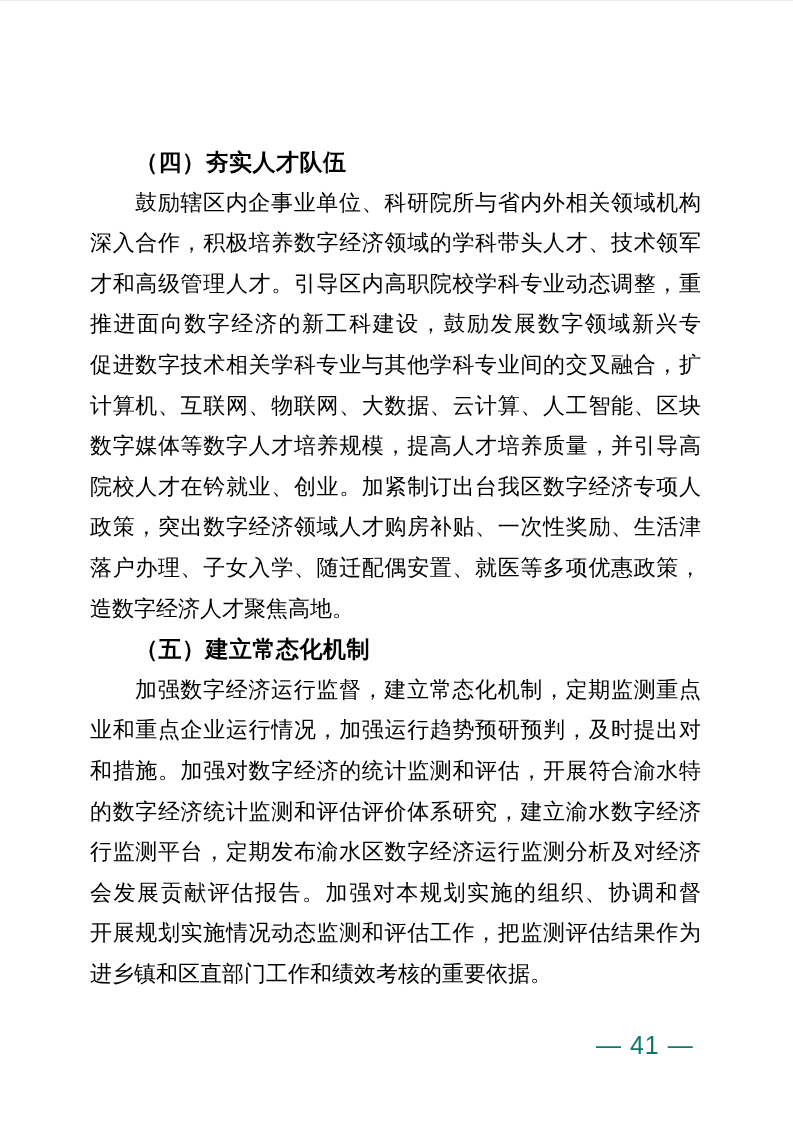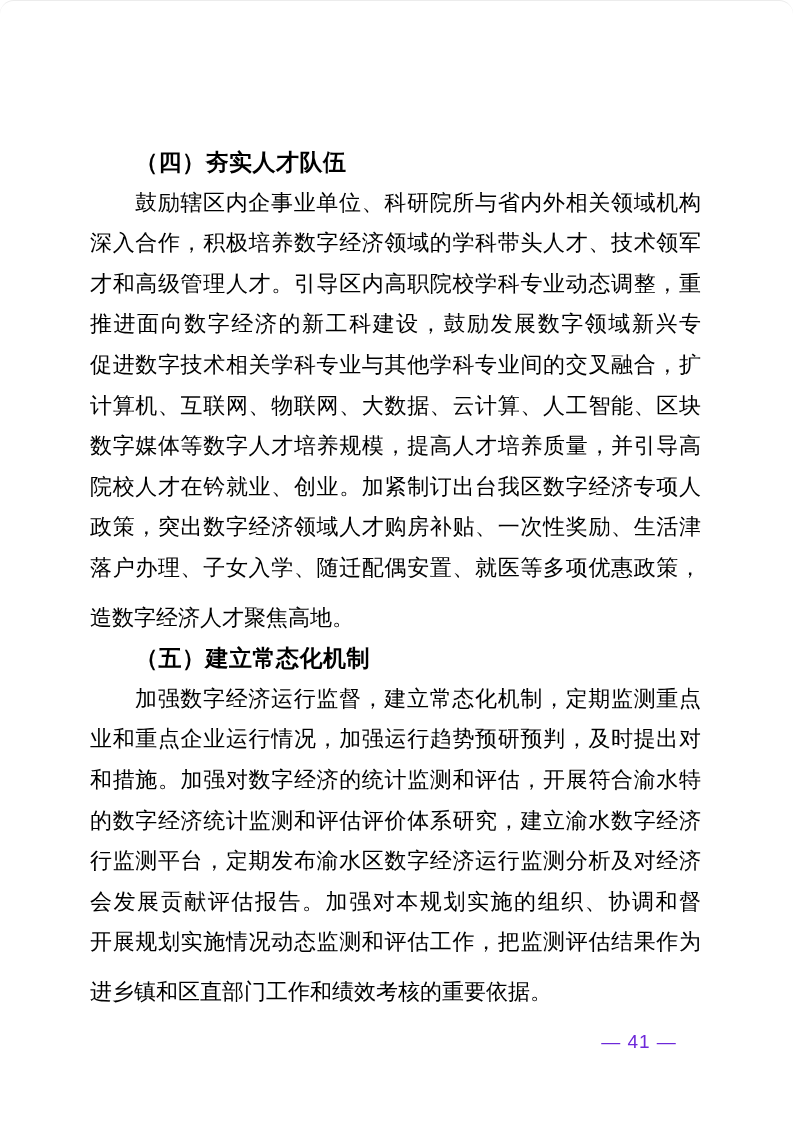--- a/index.html
+++ b/index.html
@@ -10,21 +10,20 @@
   .page {
     position: relative;
     width: 793px;
     height: 1122px;
     background: #ffffff;
     color: #000000;
     font-family: "Liberation Sans", "DejaVu Sans", sans-serif;
     border-top: 1px solid #ececec;
     box-sizing: border-box;
     overflow: hidden;
-    border-radius: 14px;
   }
   .content {
     position: absolute;
     left: 90px;
     top: 141px;
     width: 611px;
   }
   .sec-heading {
     margin: 0;
     font-size: 23px;
@@ -42,30 +41,29 @@
     height: 40.6px;
     text-align: justify;
     text-align-last: justify;
     overflow: hidden;
   }
   .line.first {
     text-indent: 45px;
   }
   .line.last {
     text-align-last: left;
-    margin-top: 9px;
   }
   .footer-num {
     position: absolute;
     top: 1030px;
     left: 596px;
     width: 86px;
     text-align: center;
-    font-size: 19px;
-    color: #6d28d9;
+    font-size: 25px;
+    color: #0f766e;
     letter-spacing: 1px;
     white-space: nowrap;
   }
 </style>
 </head>
 <body>
 
 <div class="page">
   <div class="content">
 

